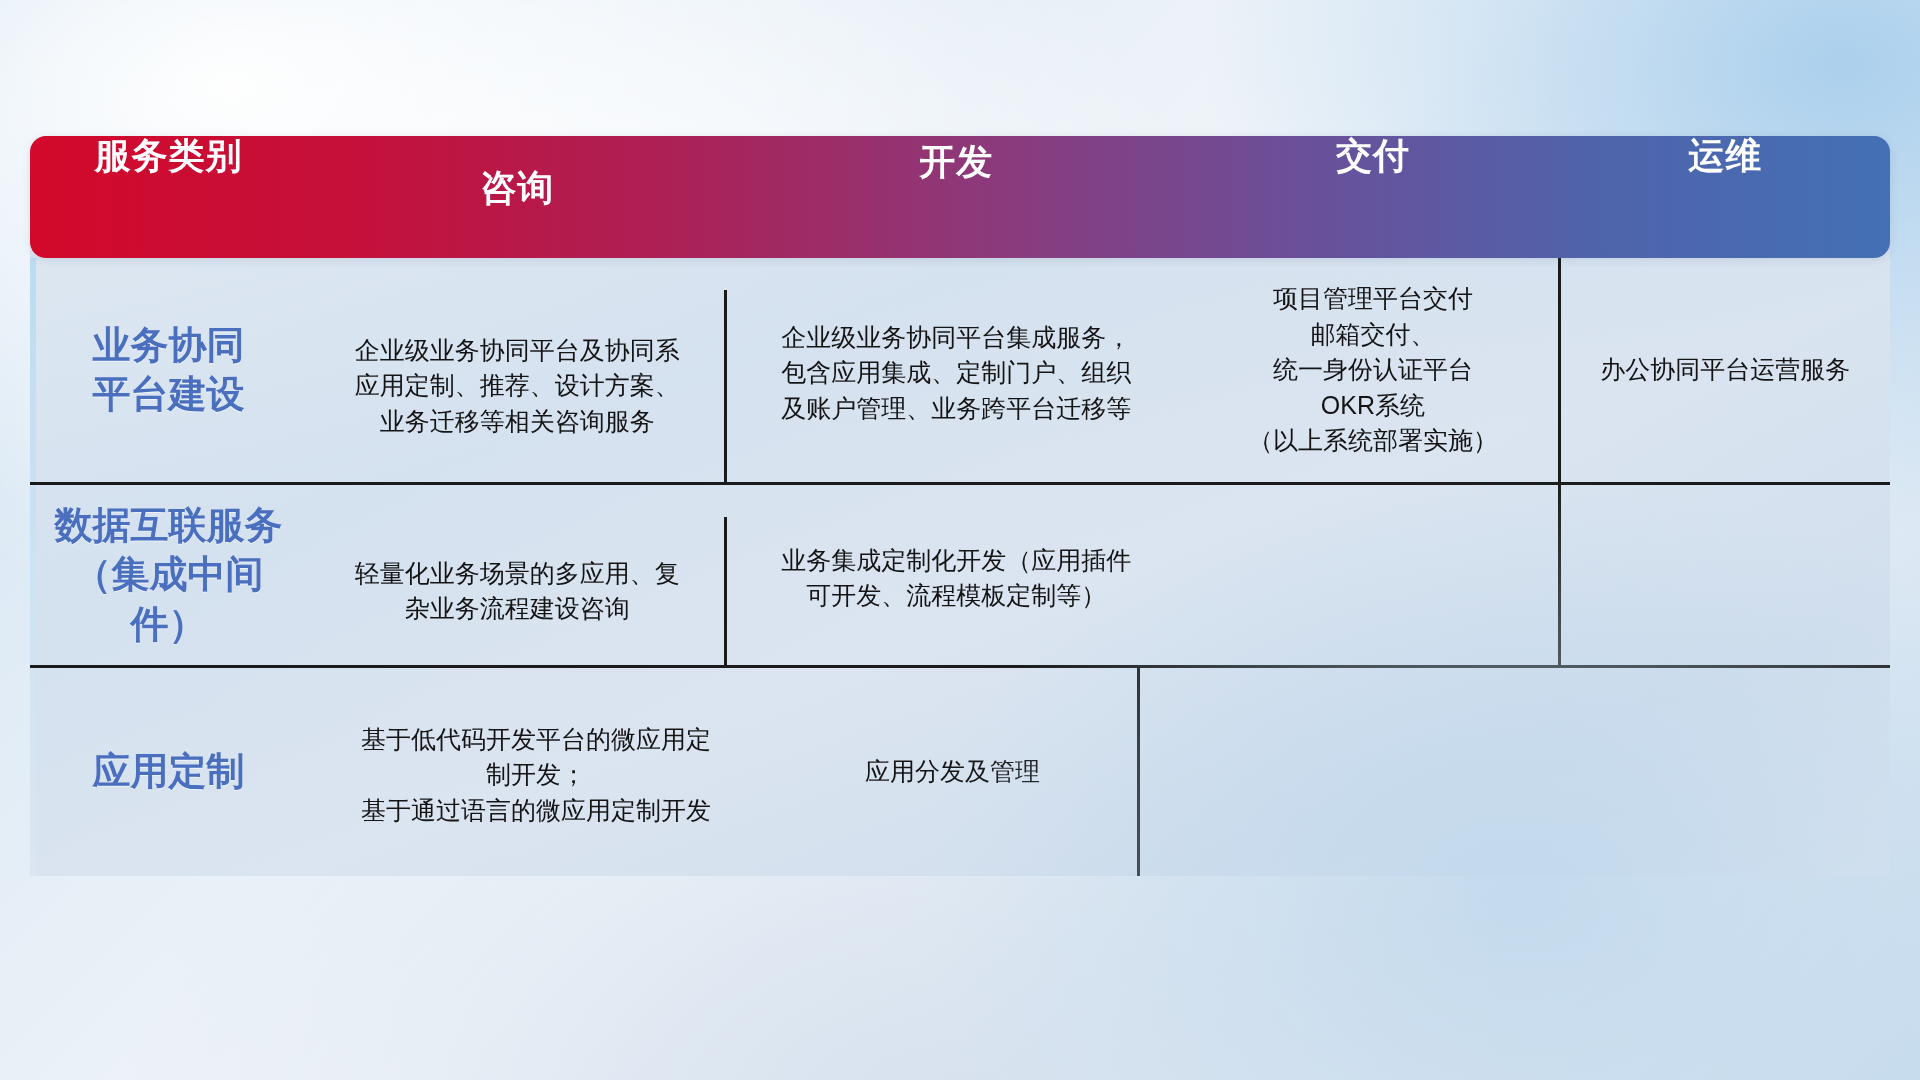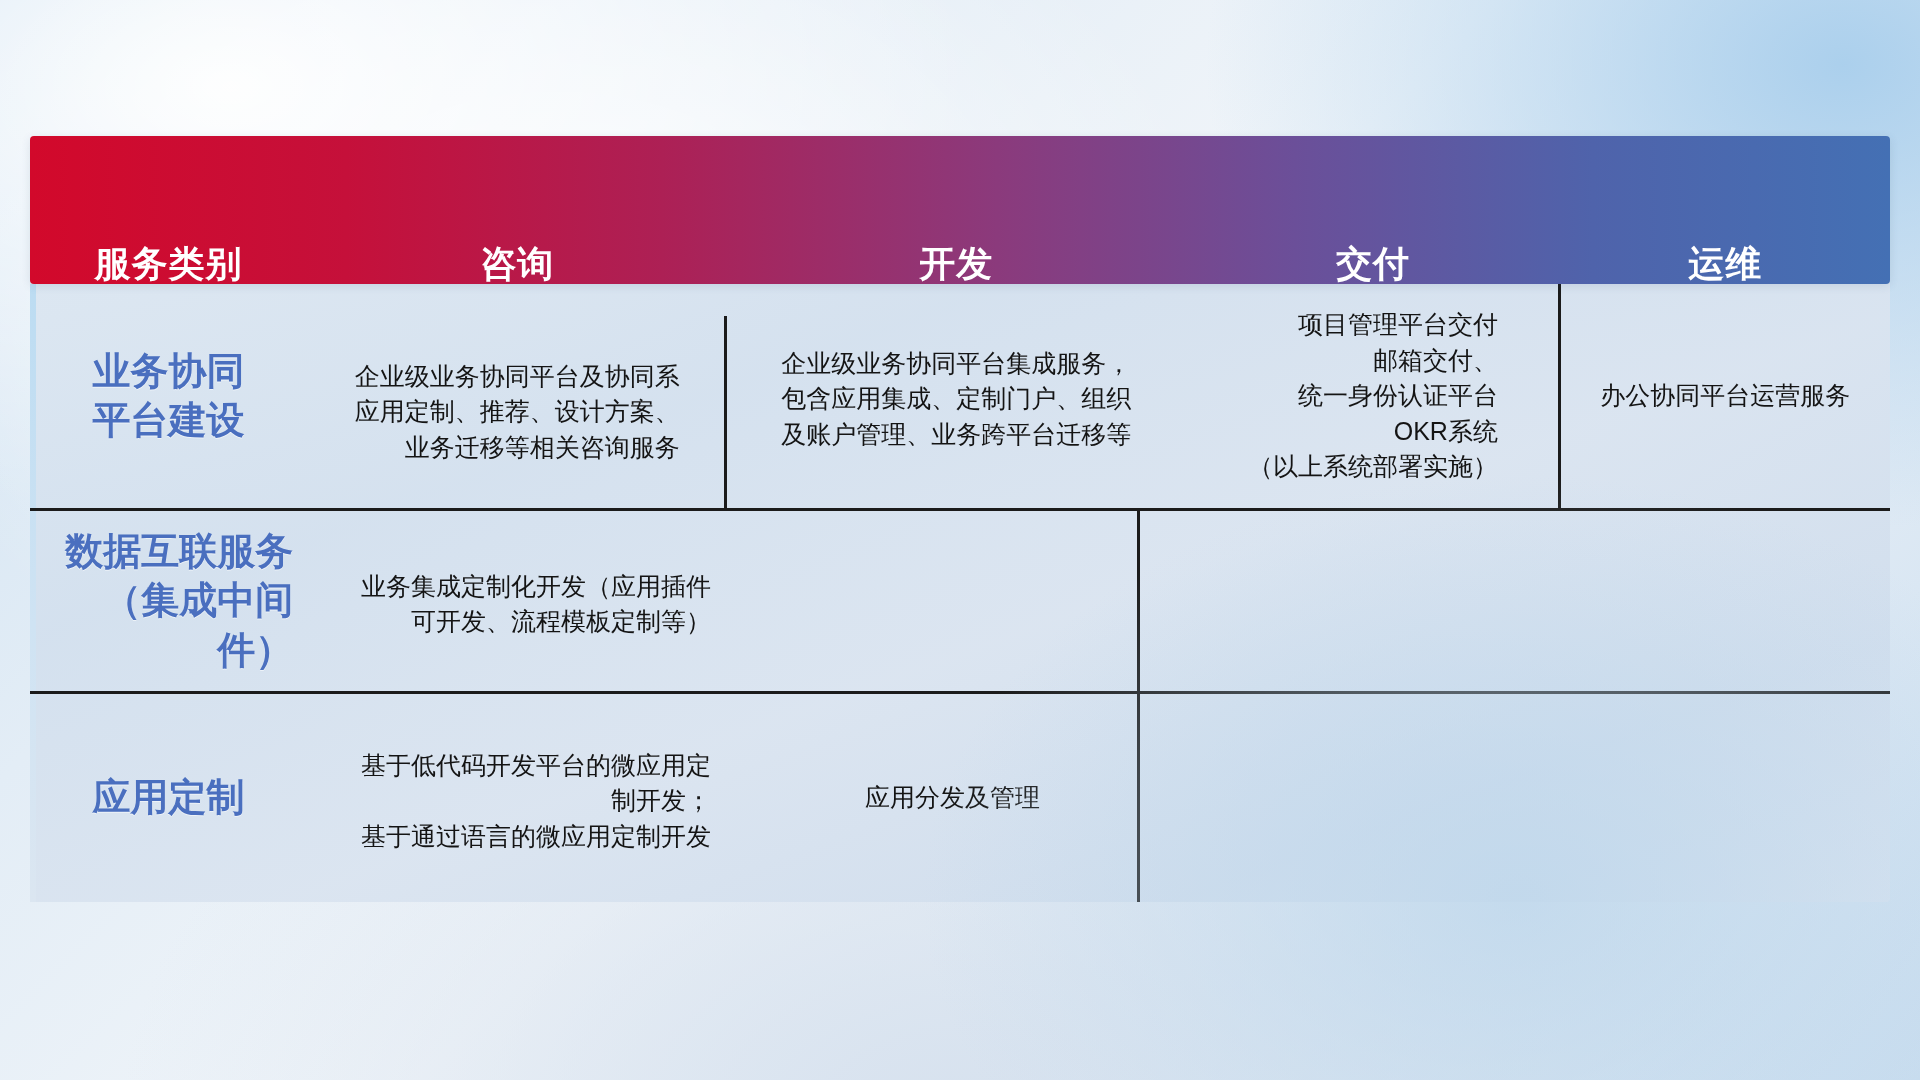--- a/index.html
+++ b/index.html
@@ -48,32 +48,32 @@
     position: absolute;
     left: 30px;
     top: 136px;
     width: 1860px;
     height: 820px;
   }
 
   
   .thead {
     position: relative;
-    height: 148px;
-    border-radius: 4px;
+    height: 122px;
+    border-radius: 16px;
     background: linear-gradient(90deg,
         #d2092b 0%,
         #c5103a 17%,
         #ad2055 34%,
         #8b3a7c 52%,
         #6b4f99 68%,
         #4f63ab 84%,
         #4470b4 100%);
     display: flex;
-    align-items: flex-end;
+    align-items: flex-start;
     box-shadow: 0 2px 10px rgba(50,70,110,0.12);
     z-index: 3;
   }
   .th {
     color: #ffffff;
     font-size: 36px;
     font-weight: 700;
     text-align: center;
     letter-spacing: 1px;
     line-height: 1.1;
@@ -103,21 +103,21 @@
   .td {
     position: relative;
     display: flex;
     align-items: center;
     justify-content: center;
     padding: 14px 14px;
     box-sizing: border-box;
     color: #141414;
     font-size: 25px;
     line-height: 1.42;
-    text-align: right;
+    text-align: center;
     white-space: pre-line;
   }
 
   
   .td.sep-right::after {
     content: "";
     position: absolute;
     right: 0; top: 0; bottom: 0;
     width: 3px;
     background: #1b1b1b;
@@ -183,20 +183,22 @@
 邮箱交付、
 统一身份认证平台
 OKR系统
 （以上系统部署实施）</div>
         <div class="td c5">办公协同平台运营服务</div>
       </div>
 
       <div class="trow r2">
         <div class="td cat c1">数据互联服务
 （集成中间件）</div>
+        <div class="td c2 sep-right">轻量化业务场景的多应用、复
+杂业务流程建设咨询</div>
         <div class="td c3">业务集成定制化开发（应用插件
 可开发、流程模板定制等）</div>
         <div class="td c4 sep-right"></div>
         <div class="td c5"></div>
       </div>
 
       <div class="trow r3">
         <div class="td cat c1">应用定制</div>
         <div class="td c3">基于低代码开发平台的微应用定
 制开发；

